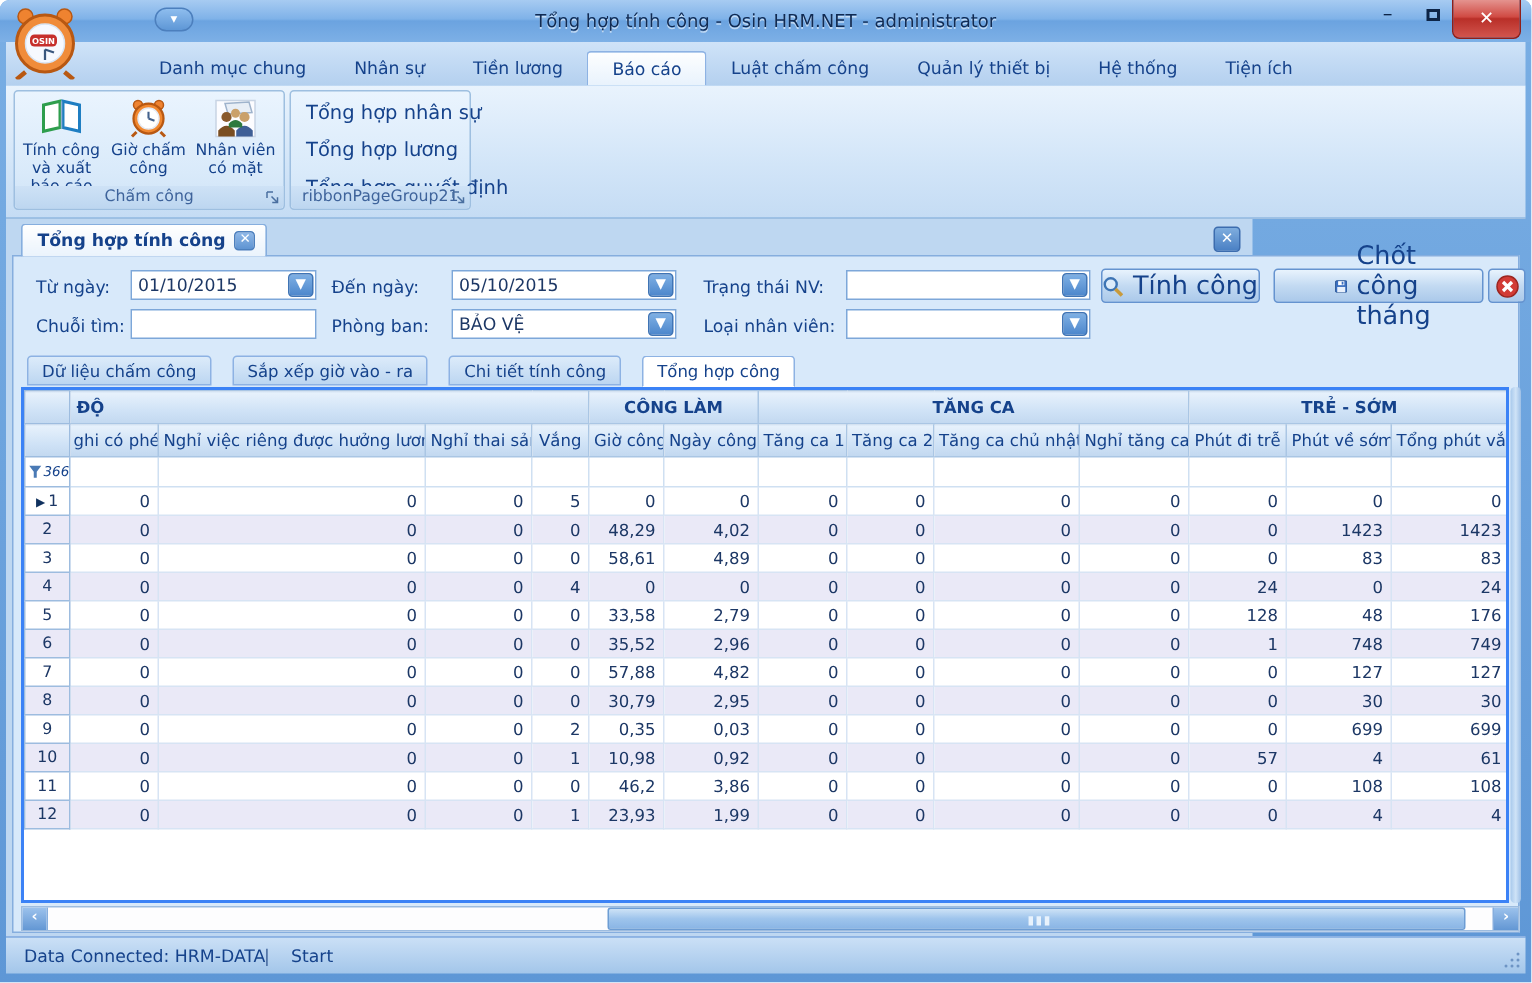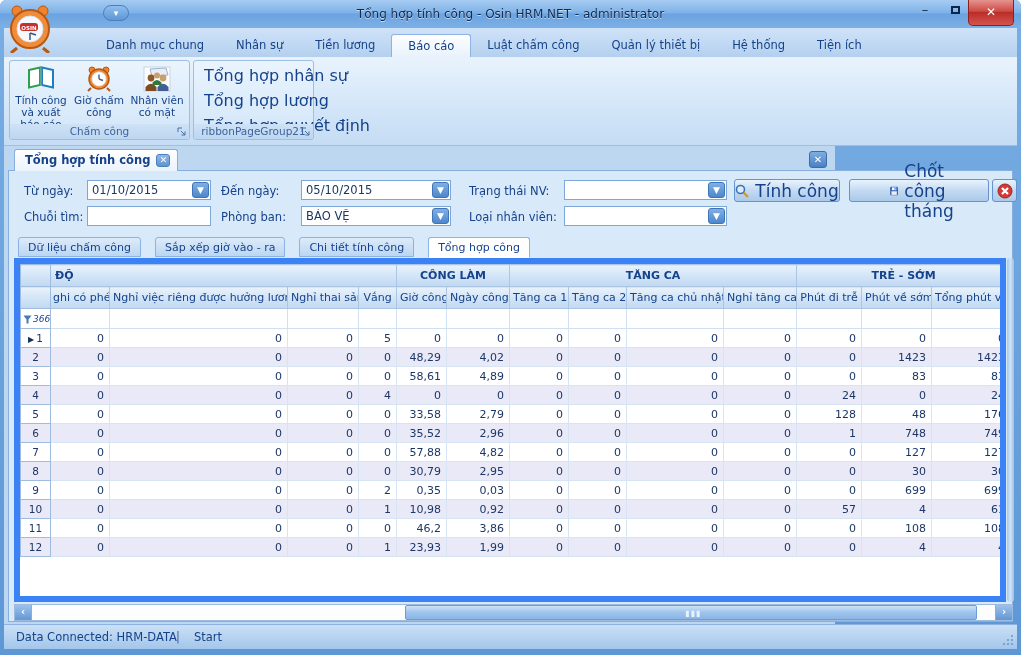--- a/index.html
+++ b/index.html
@@ -46,21 +46,21 @@
   .rgroup1 { left:5px; width:181px; }
   .rgroup2 { left:189px; width:121px; }
   .rgroup-caption { position:absolute; left:0; right:0; bottom:0; height:15px;
                     background:linear-gradient(#cee2f6,#bdd6f0); border-radius:0 0 3px 3px;
                     font-size:10.5px; color:#3e639b; text-align:center; line-height:14px; }
   .launcher { position:absolute; right:2px; bottom:2px; width:10px; height:10px; }
   .bigbtns { display:flex; padding:3px 2px 0 2px; }
   .bigbtn { width:58px; height:62px; text-align:center; font-size:10.5px; color:#15428b;
             line-height:1.15; padding-top:1px; border-radius:3px; }
   .bigbtn svg { display:block; margin:1px auto 2px auto; }
-  .menu-item { height:25px; line-height:25px; padding-left:10px; font-size:16px; color:#15428b;
+  .menu-item { height:25px; line-height:25px; padding-left:10px; font-size:13px; color:#15428b;
                white-space:nowrap; }
 
   
   .doc-panel { position:absolute; left:4px; top:146px; width:831px; height:478px;
                background:#bed7f1; }
   .doc-frame { position:absolute; left:4px; top:24px; width:1005px; height:452px;
                background:#d8e9fa; border:1px solid #86aede; }
   .doc-tab { position:absolute; left:10px; top:3px; height:22px; padding:0 7px 0 10px;
              background:linear-gradient(#ffffff,#eaf3fc); border:1px solid #86aede; border-bottom:none;
              border-radius:3px 3px 0 0; font-size:11.5px; font-weight:bold; color:#15428b;
@@ -88,21 +88,21 @@
 
   
   .view-tabs { position:absolute; left:14px; top:91px; height:21px; display:flex; gap:14px; }
   .vtab { height:20px; padding:0 9px; font-size:11px; color:#15428b; line-height:19px;
           background:linear-gradient(#dcebfa,#bcd6f1); border:1px solid #8db2e3;
           border-radius:3px 3px 0 0; white-space:nowrap; }
   .vtab.active { background:#fff; font-weight:normal; height:21px; border-bottom:1px solid #fff; }
 
   
   .grid-box { position:absolute; left:10px; top:112px; width:992px; height:344px;
-              background:#fff; border:6px solid #3b82f6; overflow:hidden; }
+              background:#fff; border:2px solid #3b82f6; overflow:hidden; }
   table.grid { border-collapse:collapse; table-layout:fixed; width:990px; font-size:11px; }
   .grid th, .grid td { overflow:hidden; white-space:nowrap; }
   .grid thead th { background:linear-gradient(#e8f2fc,#cfe2f6 60%, #c2d8f0);
                    border:1px solid #aac6e4; color:#15428b; font-weight:normal; height:22px; }
   .grid thead th.band { font-weight:bold; text-align:center; }
   .grid thead th.band-do { text-align:left; padding-left:4px; }
   .grid thead th.colhdr { text-align:center; padding:0 3px; }
   .grid thead th.hdr-clip { text-align:left; padding-left:2px; }
   .rowind, .rowind-h { background:linear-gradient(#d9e9f9,#b9d3ee); border:1px solid #9dbcdf !important;
             color:#15428b; text-align:center; }

